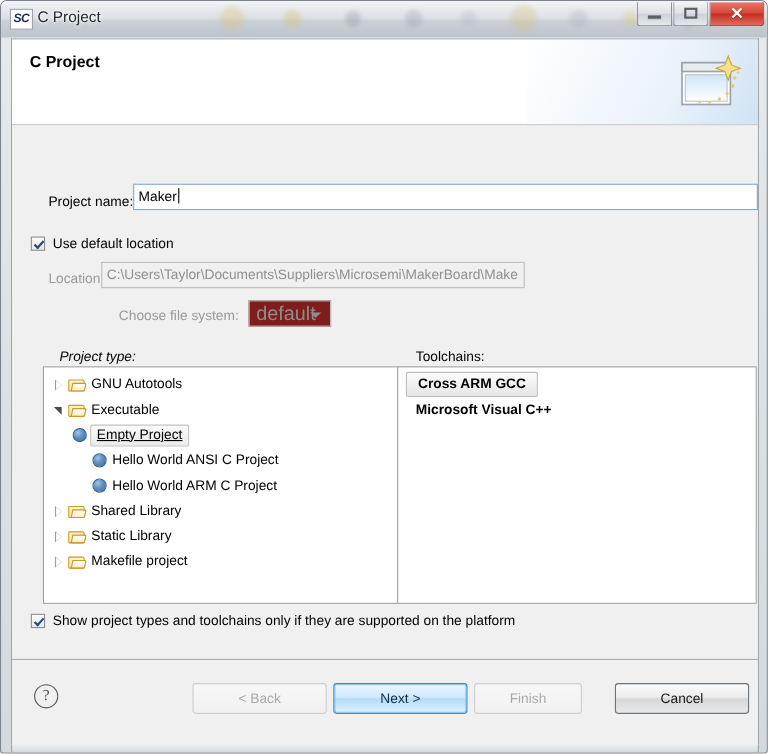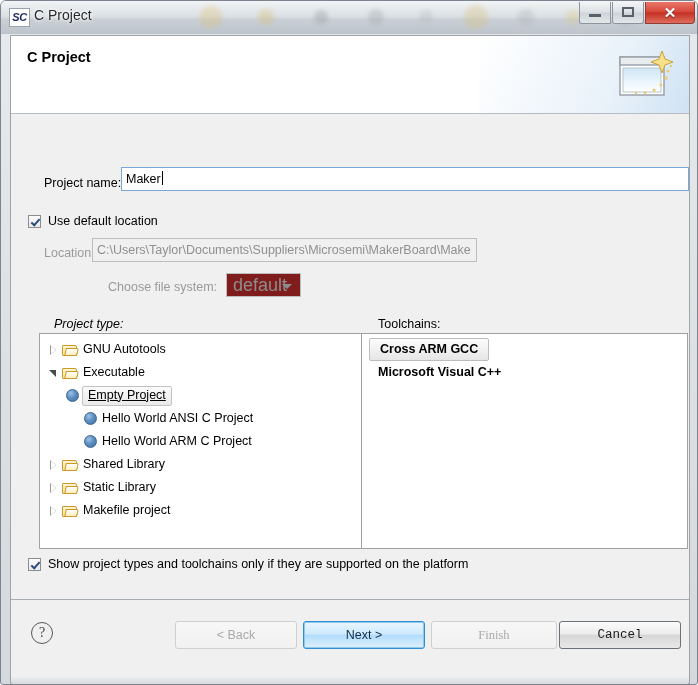--- a/index.html
+++ b/index.html
@@ -588,19 +588,19 @@
       <div class="cb-row" style="left:17px; top:443px;">
         <span class="cb-box checked"></span>
         <span class="cb-label">Show project types and toolchains only if they are supported on the platform</span>
       </div>
     </div>
 
     <div class="footer">
       <div class="help-icon">?</div>
       <div class="btn disabled" style="left:164px; top:21px; width:122px; height:28px; line-height:26px;">&lt; Back</div>
       <div class="btn default" style="left:292px; top:21px; width:122px; height:28px; line-height:26px;">Next &gt;</div>
-      <div class="btn disabled" style="left:420px; top:21px; width:126px; height:28px; line-height:26px;font-family:Liberation Serif, serif;">Finish</div>
-      <div class="btn strong" style="left:548px; top:21px; width:122px; height:28px; line-height:26px;font-family:Liberation Mono, monospace;">Cancel</div>
+      <div class="btn disabled" style="left:420px; top:21px; width:98px; height:28px; line-height:26px;">Finish</div>
+      <div class="btn strong" style="left:548px; top:21px; width:122px; height:28px; line-height:26px;">Cancel</div>
     </div>
   </div>
 
   <div class="bottom-edge"></div>
 </div>
 
 </body></html>

